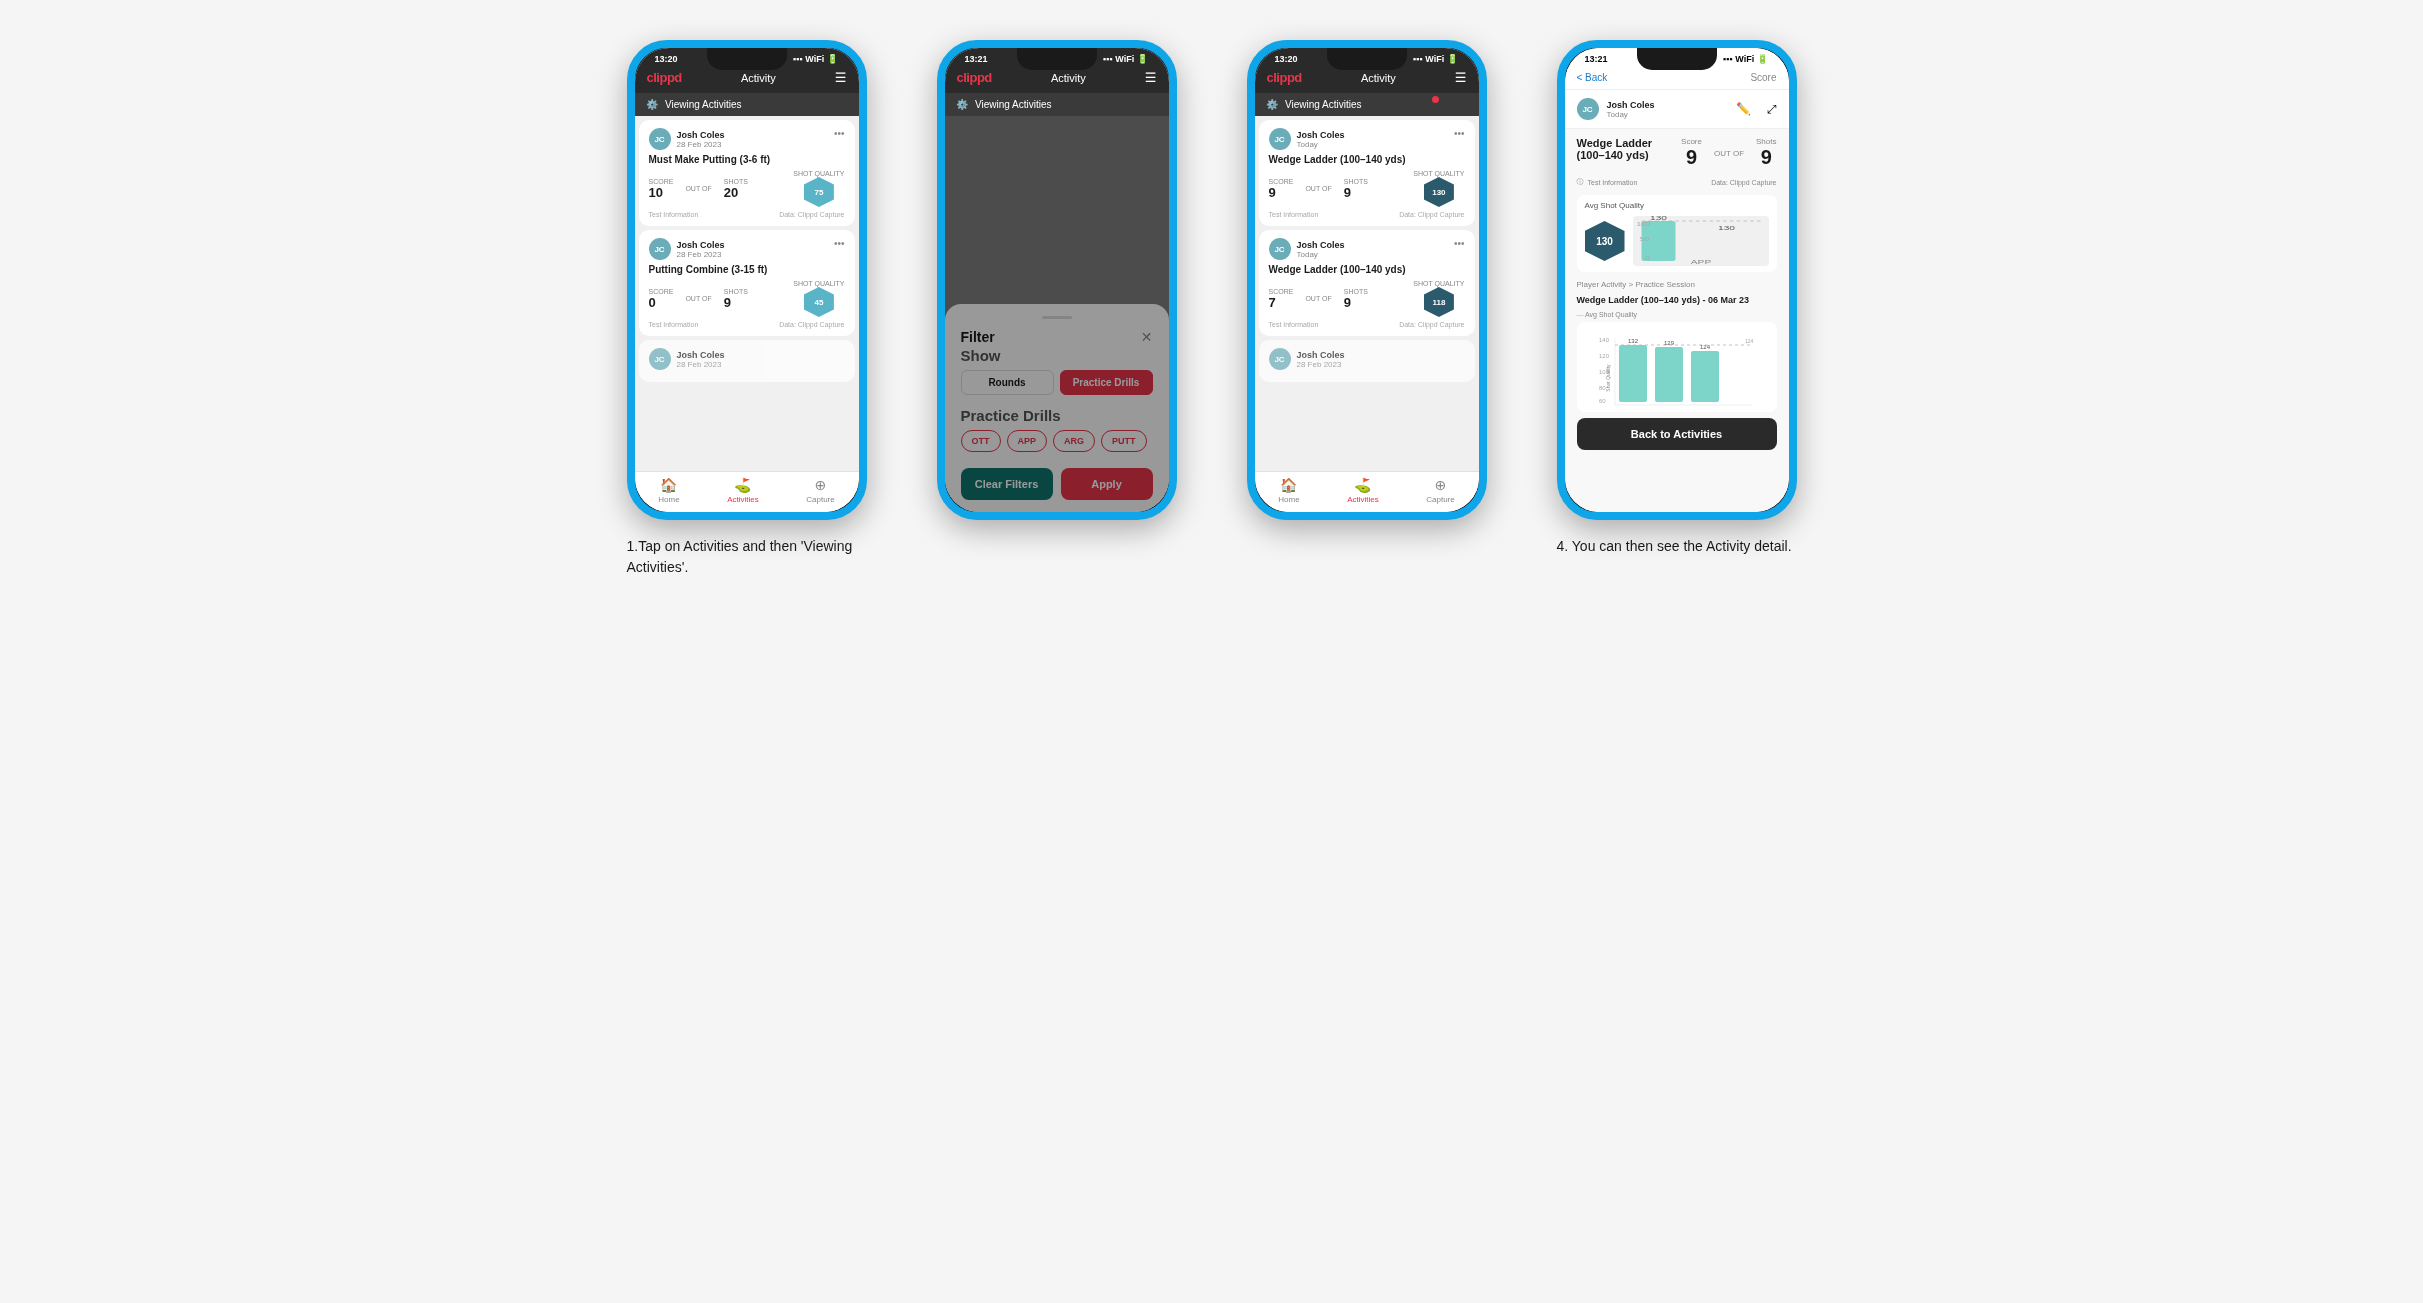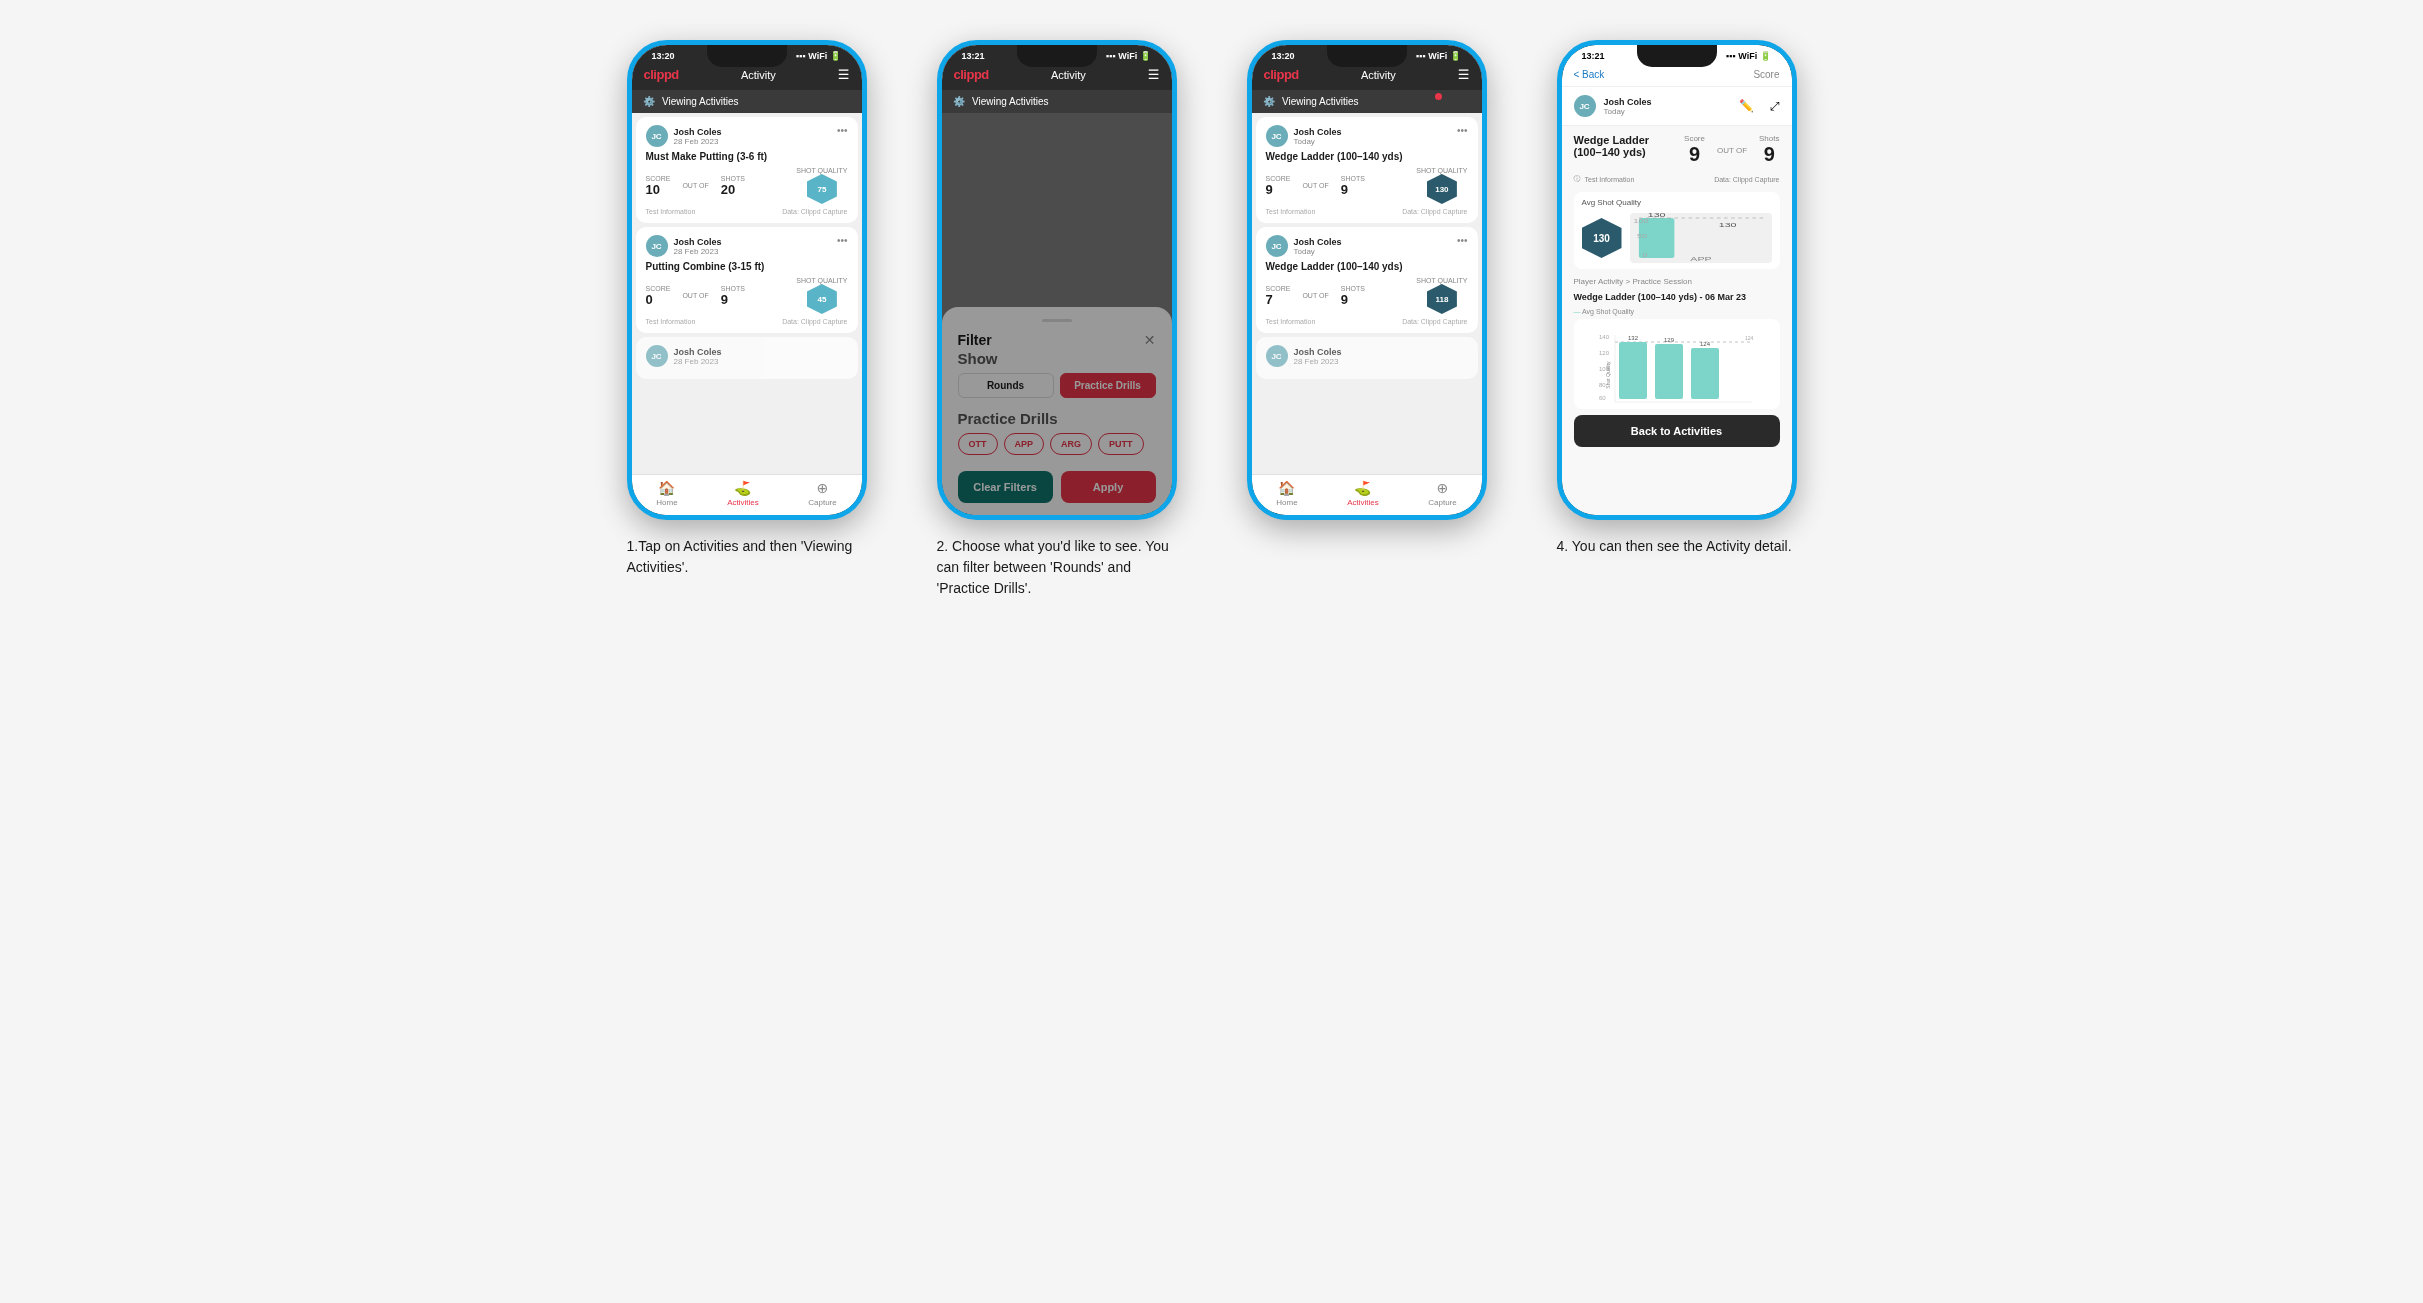--- a/index.html
+++ b/index.html
@@ -23,21 +23,21 @@
       display: flex;
       flex-direction: column;
       align-items: center;
       width: 280px;
     }
     .phone {
       width: 240px;
       height: 480px;
       background: #1a1a1a;
       border-radius: 40px;
-      border: 5px solid #0ea5e9;
+      border: 8px solid #0ea5e9;
       overflow: hidden;
       position: relative;
       box-shadow: 0 10px 30px rgba(0,0,0,0.3);
     }
     
     .phone::before {
       content: '';
       position: absolute;
       top: 0;
       left: 50%;
@@ -667,21 +667,20 @@
               <button class="filter-pill">PUTT</button>
             </div>
             <div class="filter-actions">
               <button class="btn-clear">Clear Filters</button>
               <button class="btn-apply">Apply</button>
             </div>
           </div>
         </div>
       </div>
     </div>
-    <div class="caption" style="white-space:pre-line">2. Choose what you'd like to see. You can filter between 'Rounds' and 'Practice Drills'.</div>
   </div>
 
   <div class="phone-block">
     <div class="phone">
       <div class="phone-screen">
         <div class="status-bar dark">
           <span>13:20</span>
           <div class="status-icons">
             <span>▪▪▪</span>
             <span>WiFi</span>

